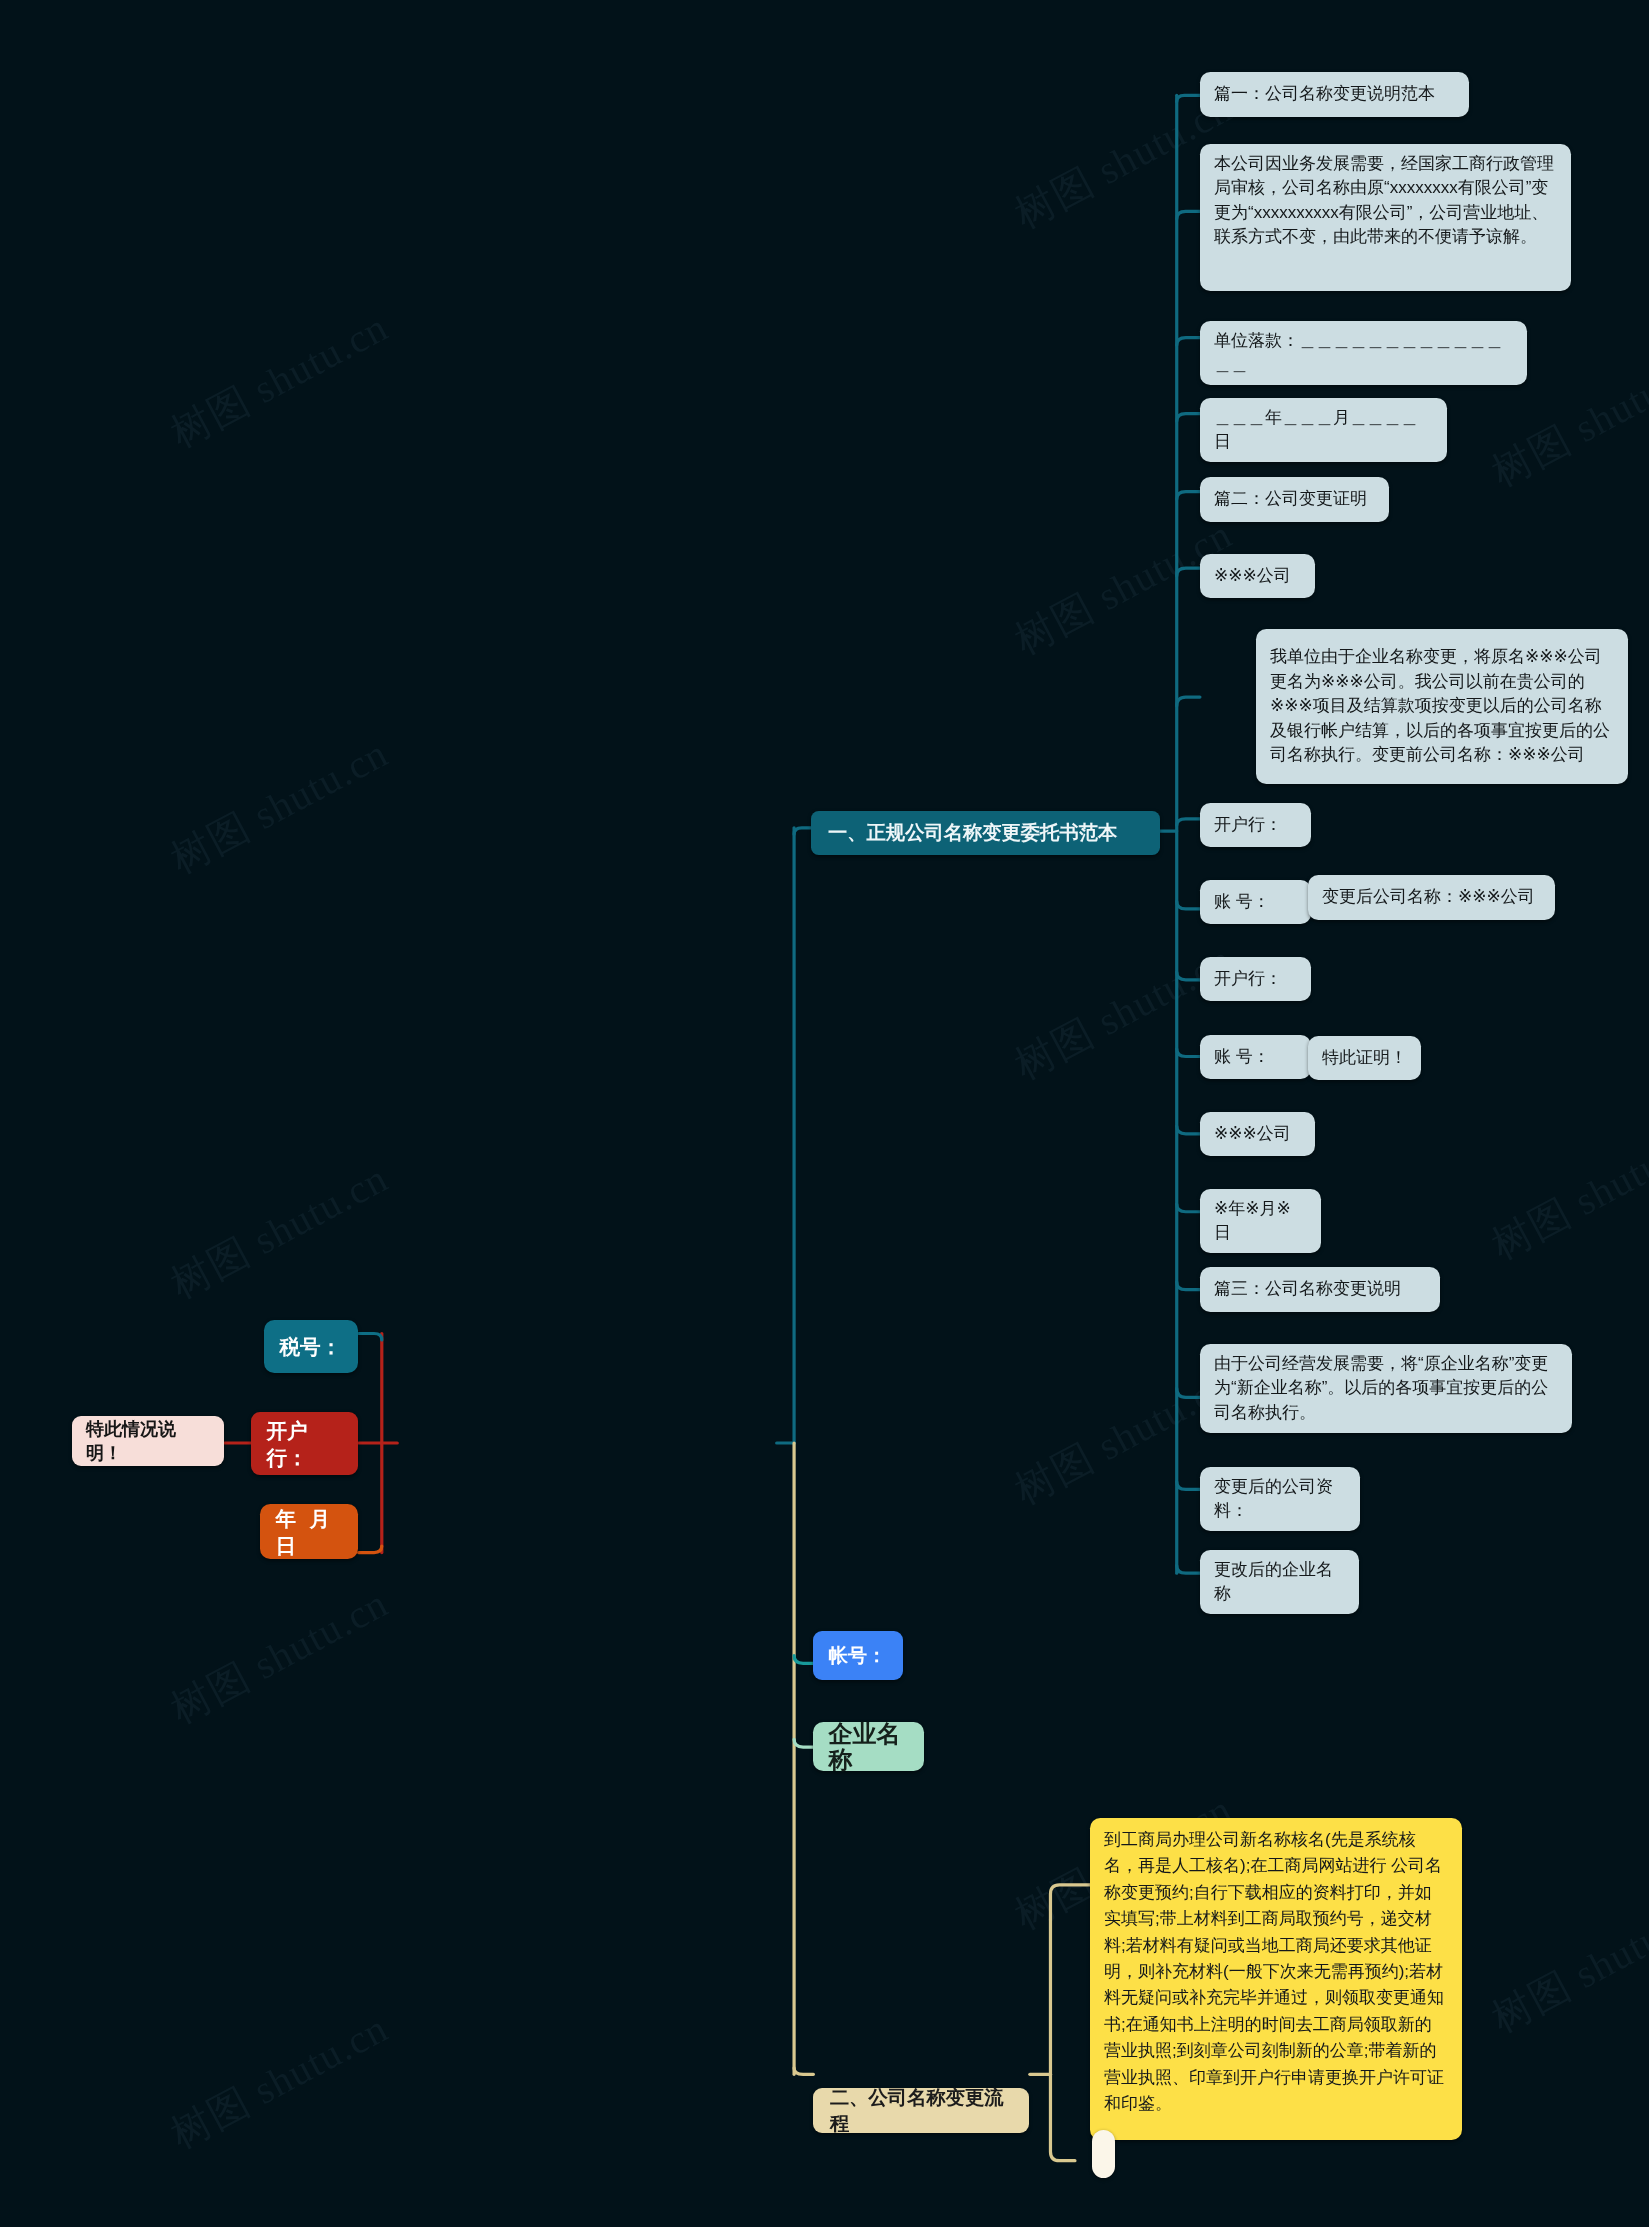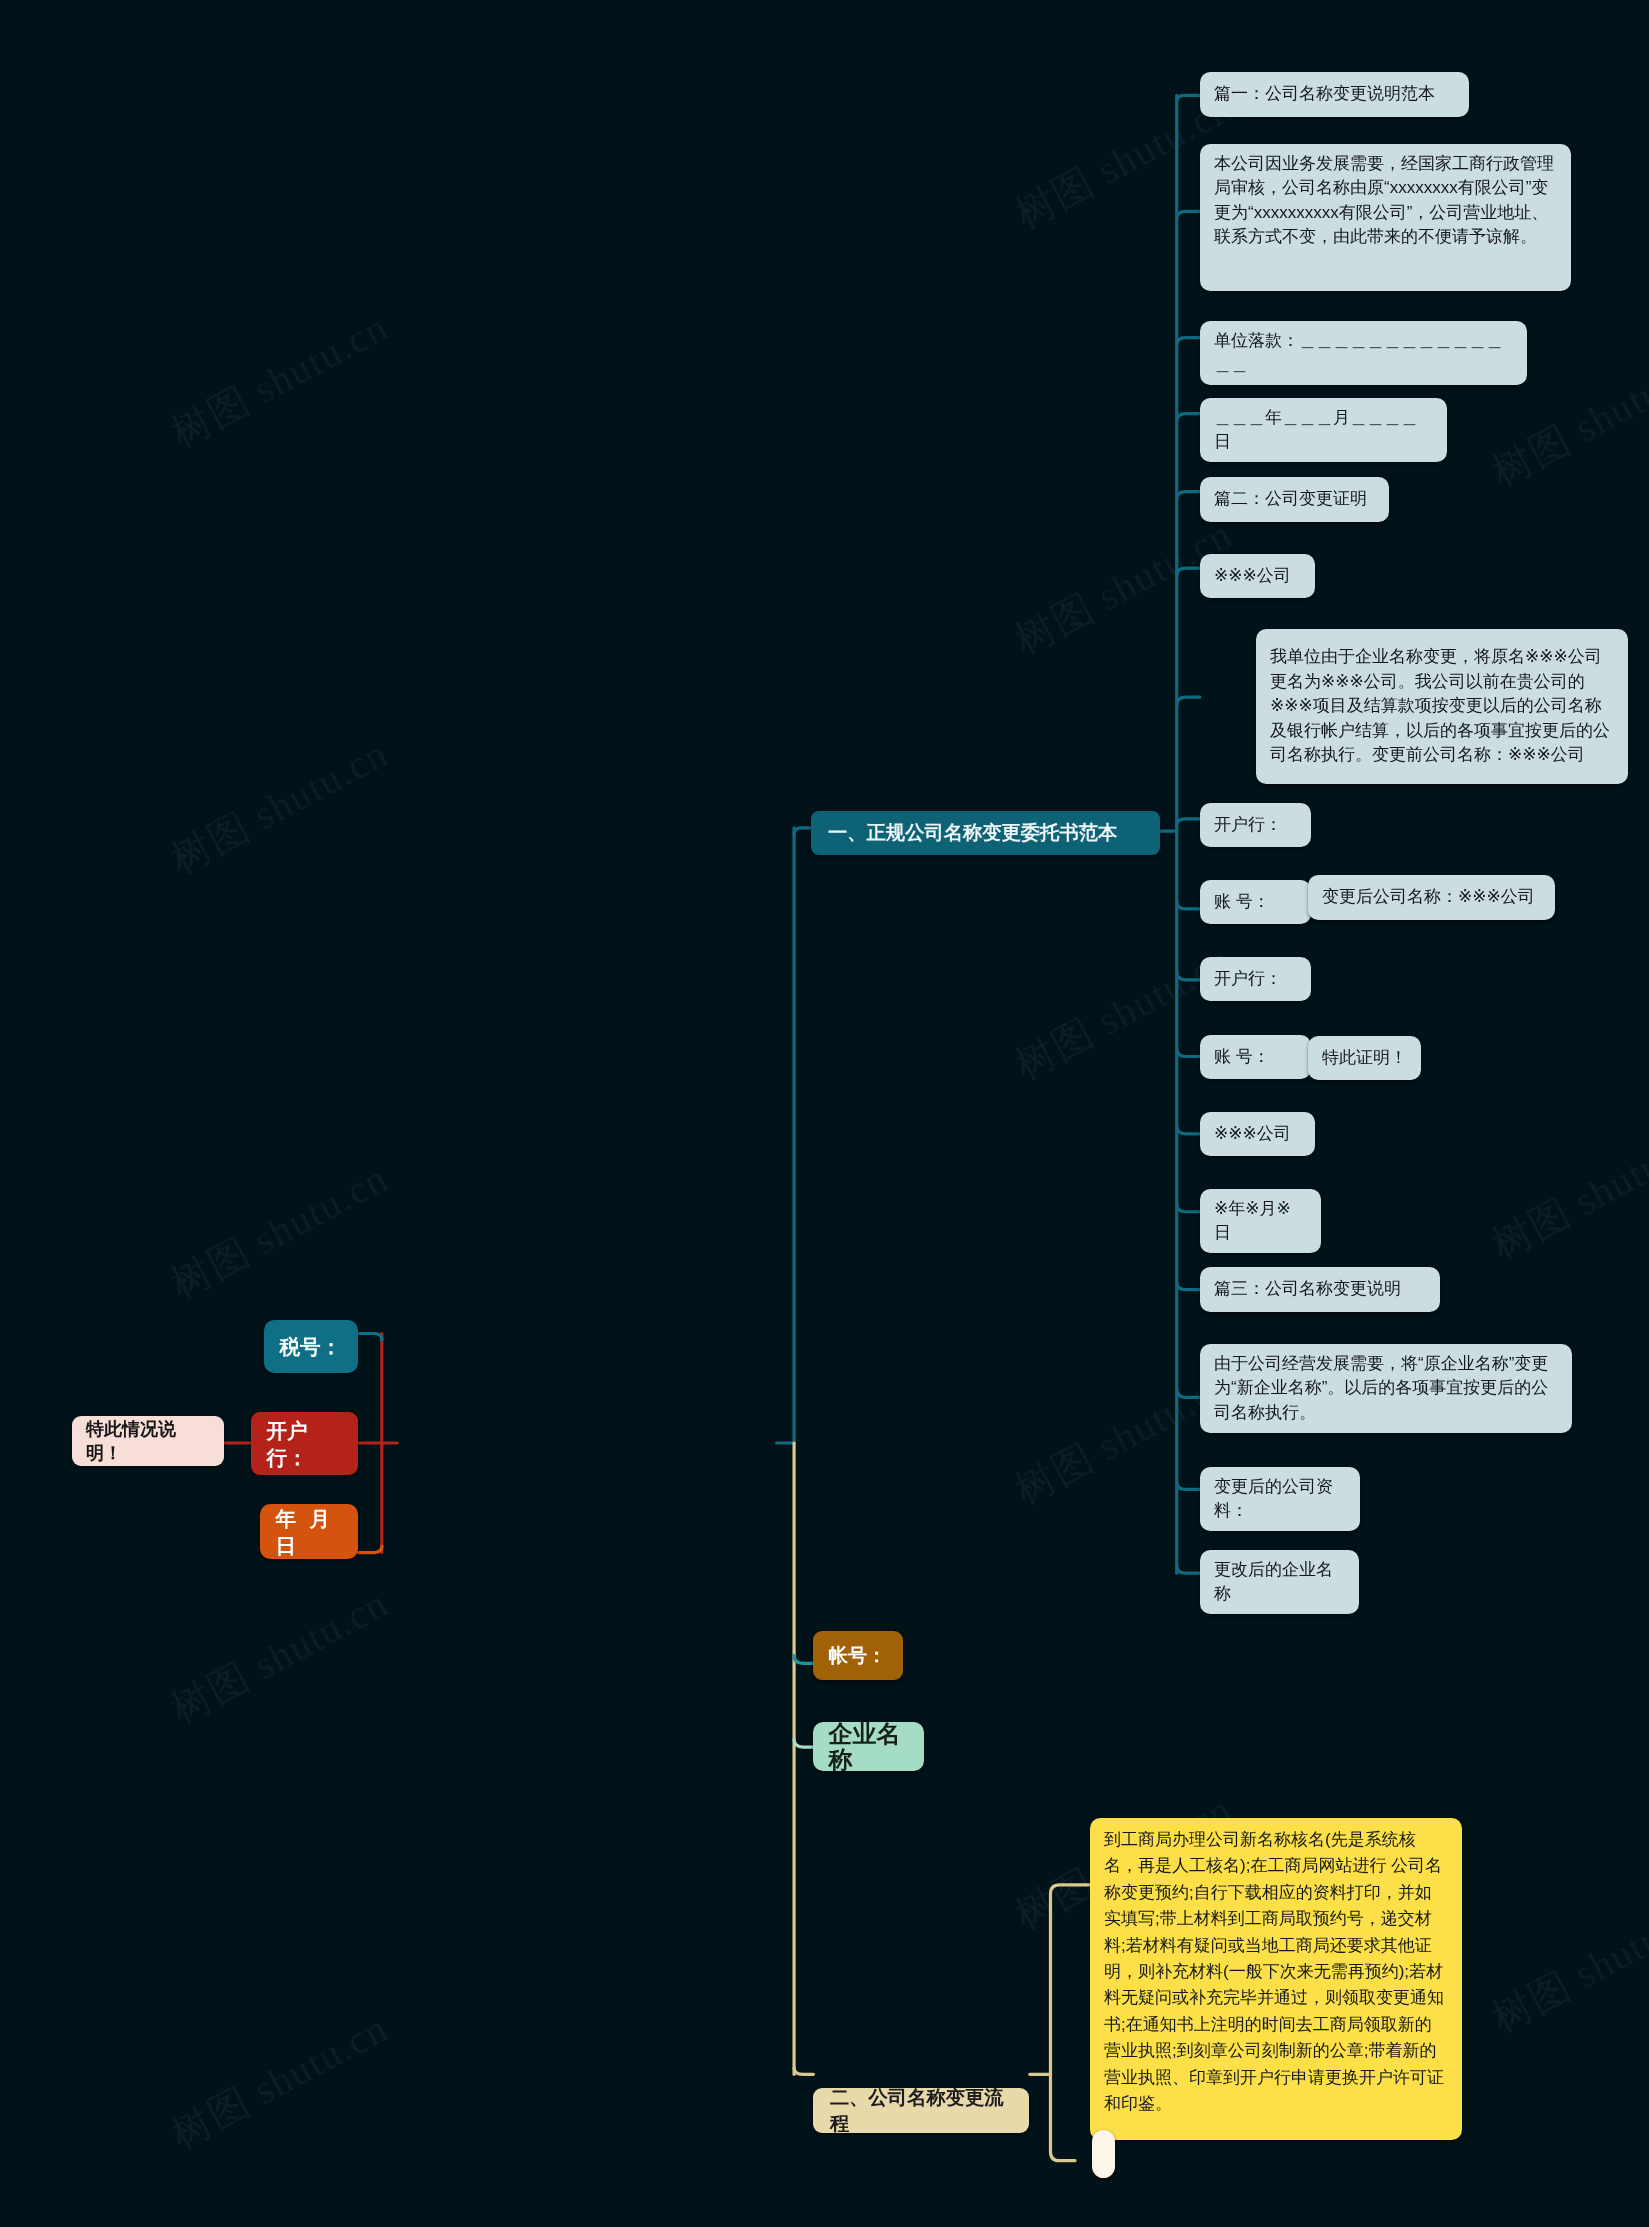--- a/index.html
+++ b/index.html
@@ -110,21 +110,21 @@
   .lb-orange{
     background:#d4530f;color:#ffffff;font-size:20.6px;line-height:27px;
     font-weight:600;padding:10.3px 15.5px;border-radius:10.3px;letter-spacing:3.9px;
   }
   .lb-pink{
     background:#f7ded9;color:#161616;font-size:18px;line-height:24.5px;
     font-weight:600;padding:9px 14px;border-radius:9px;
   }
   
   .n-teal-mid{
-    background:#a16207;color:#ffffff;font-size:19.3px;line-height:26px;
+    background:#3b82f6;color:#ffffff;font-size:19.3px;line-height:26px;
     font-weight:600;padding:9px 15.5px;border-radius:9px;
   }
   .n-mint{
     background:#a5ddc4;color:#15201b;font-size:24px;line-height:26px;
     font-weight:600;padding:9px 15.5px;border-radius:10.3px;
   }
 </style>
 </head>
 <body>
 

